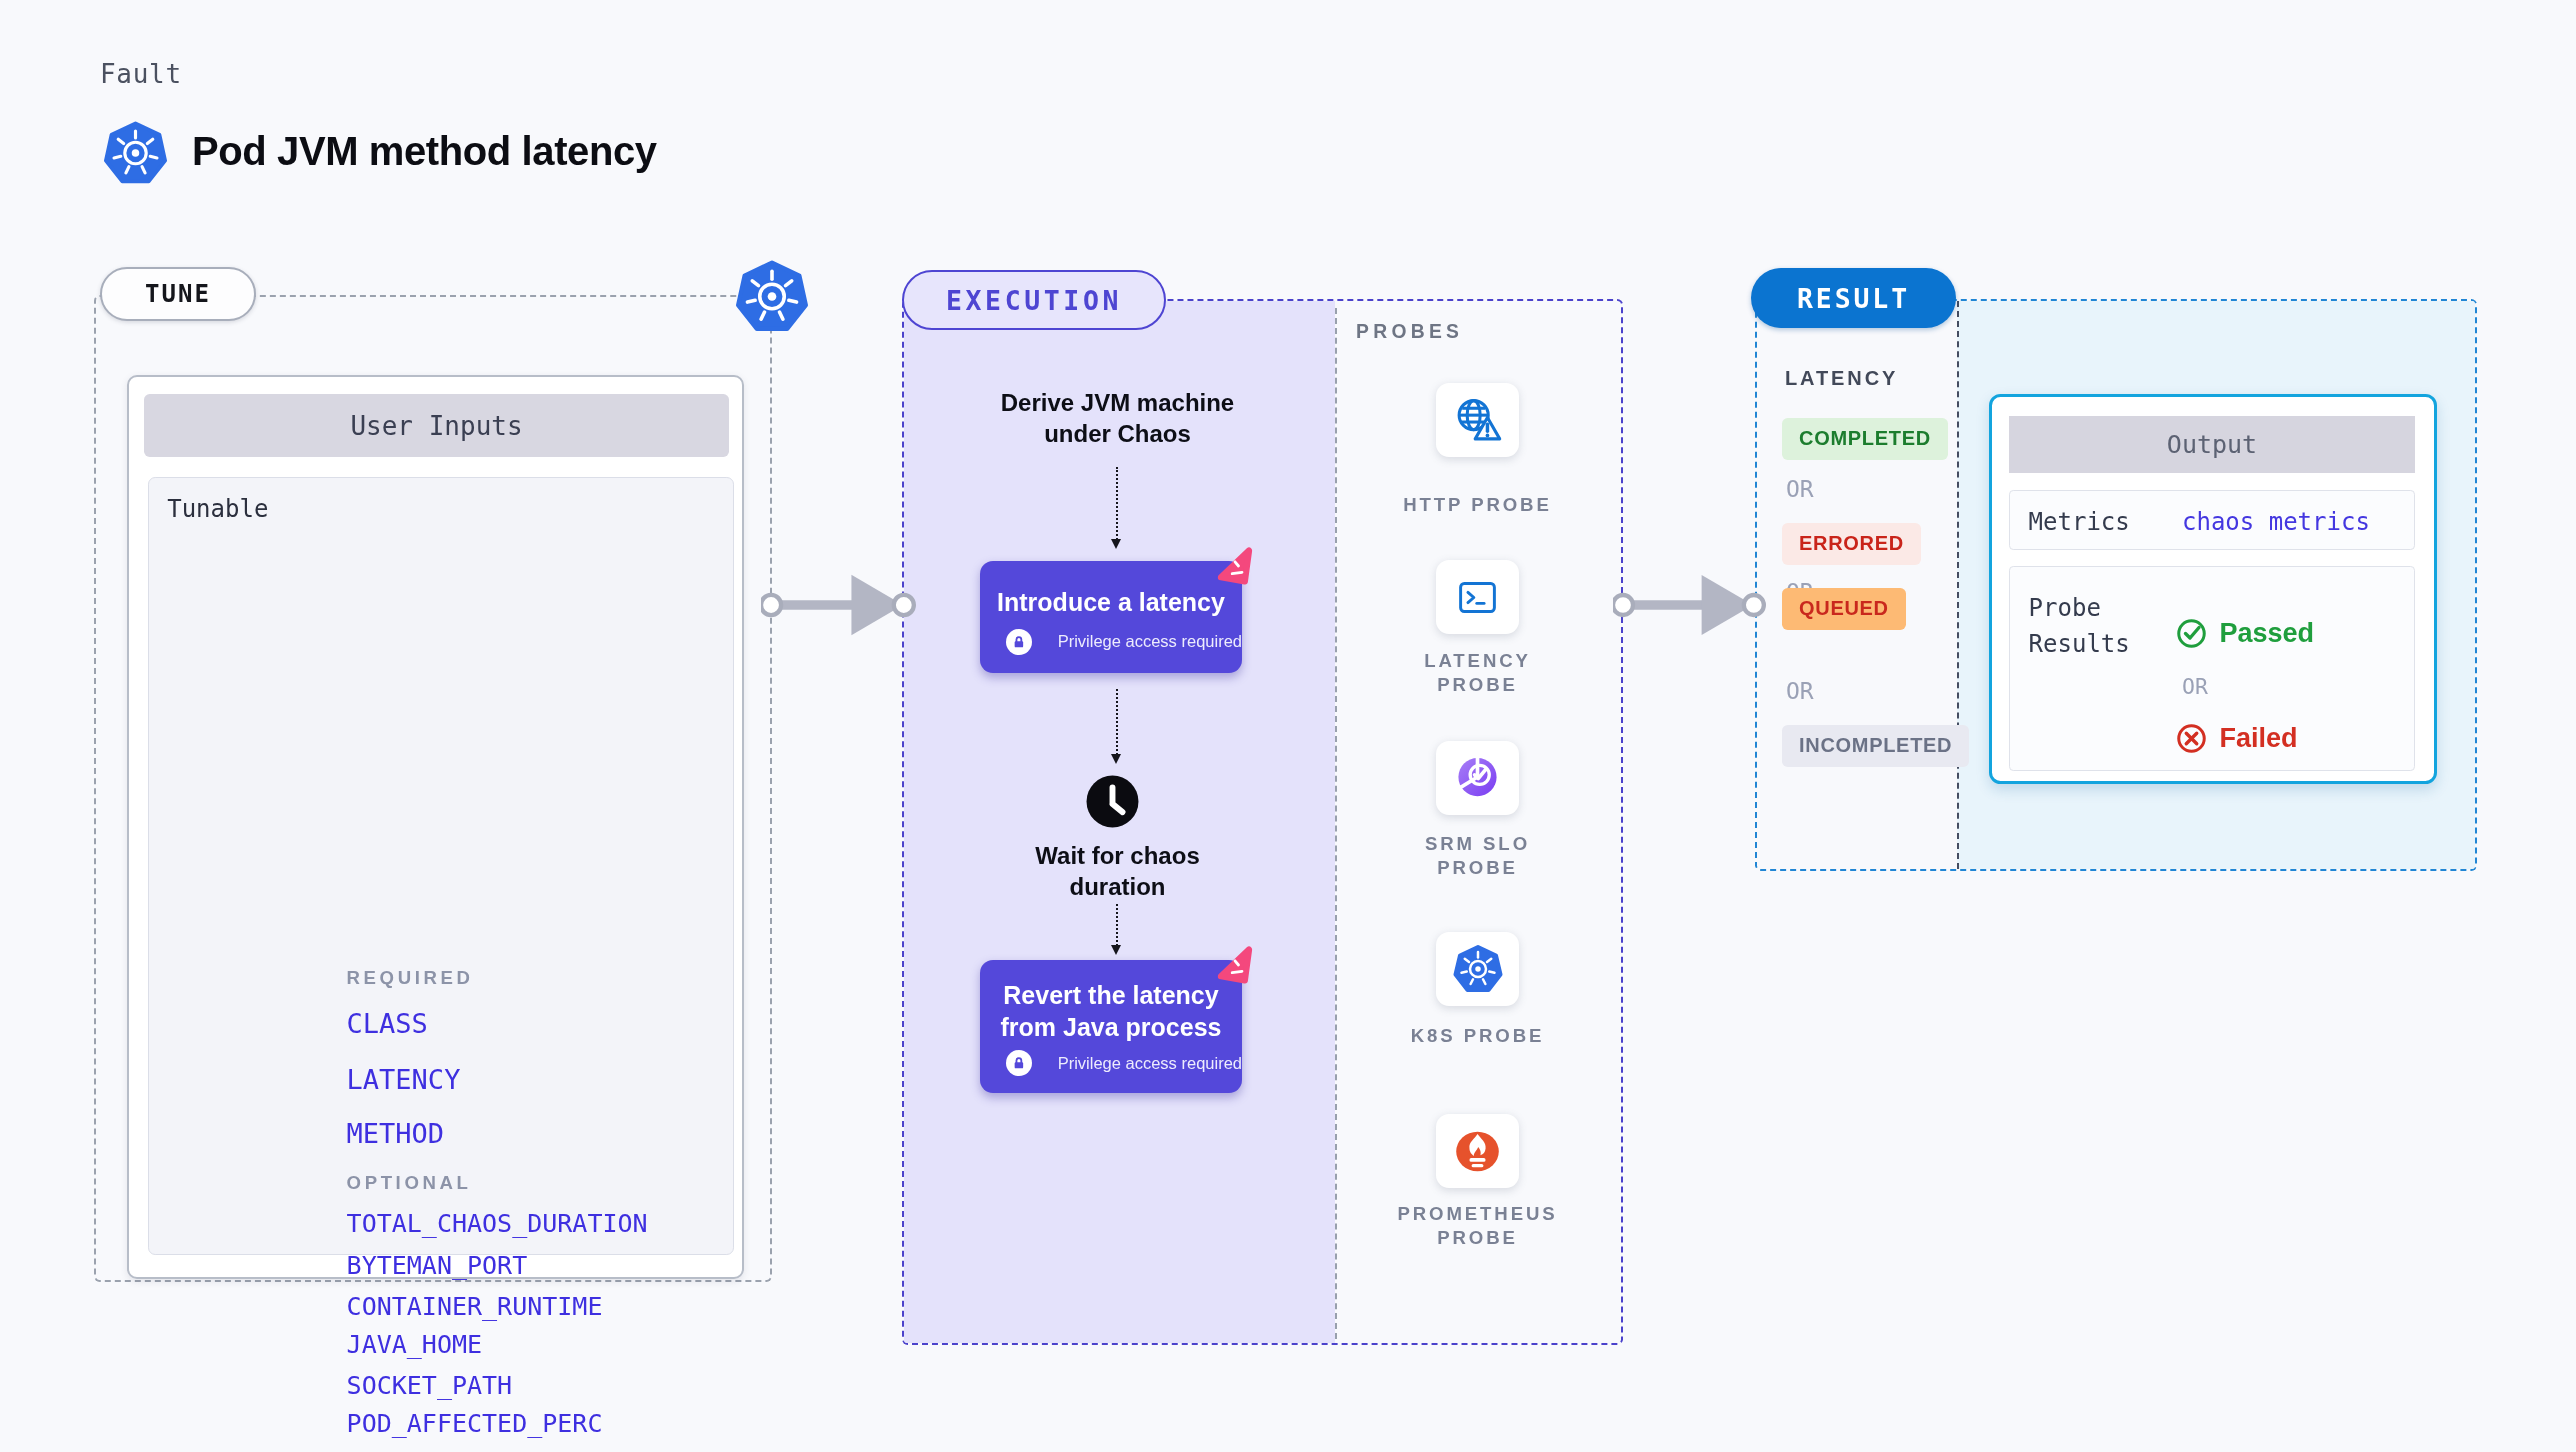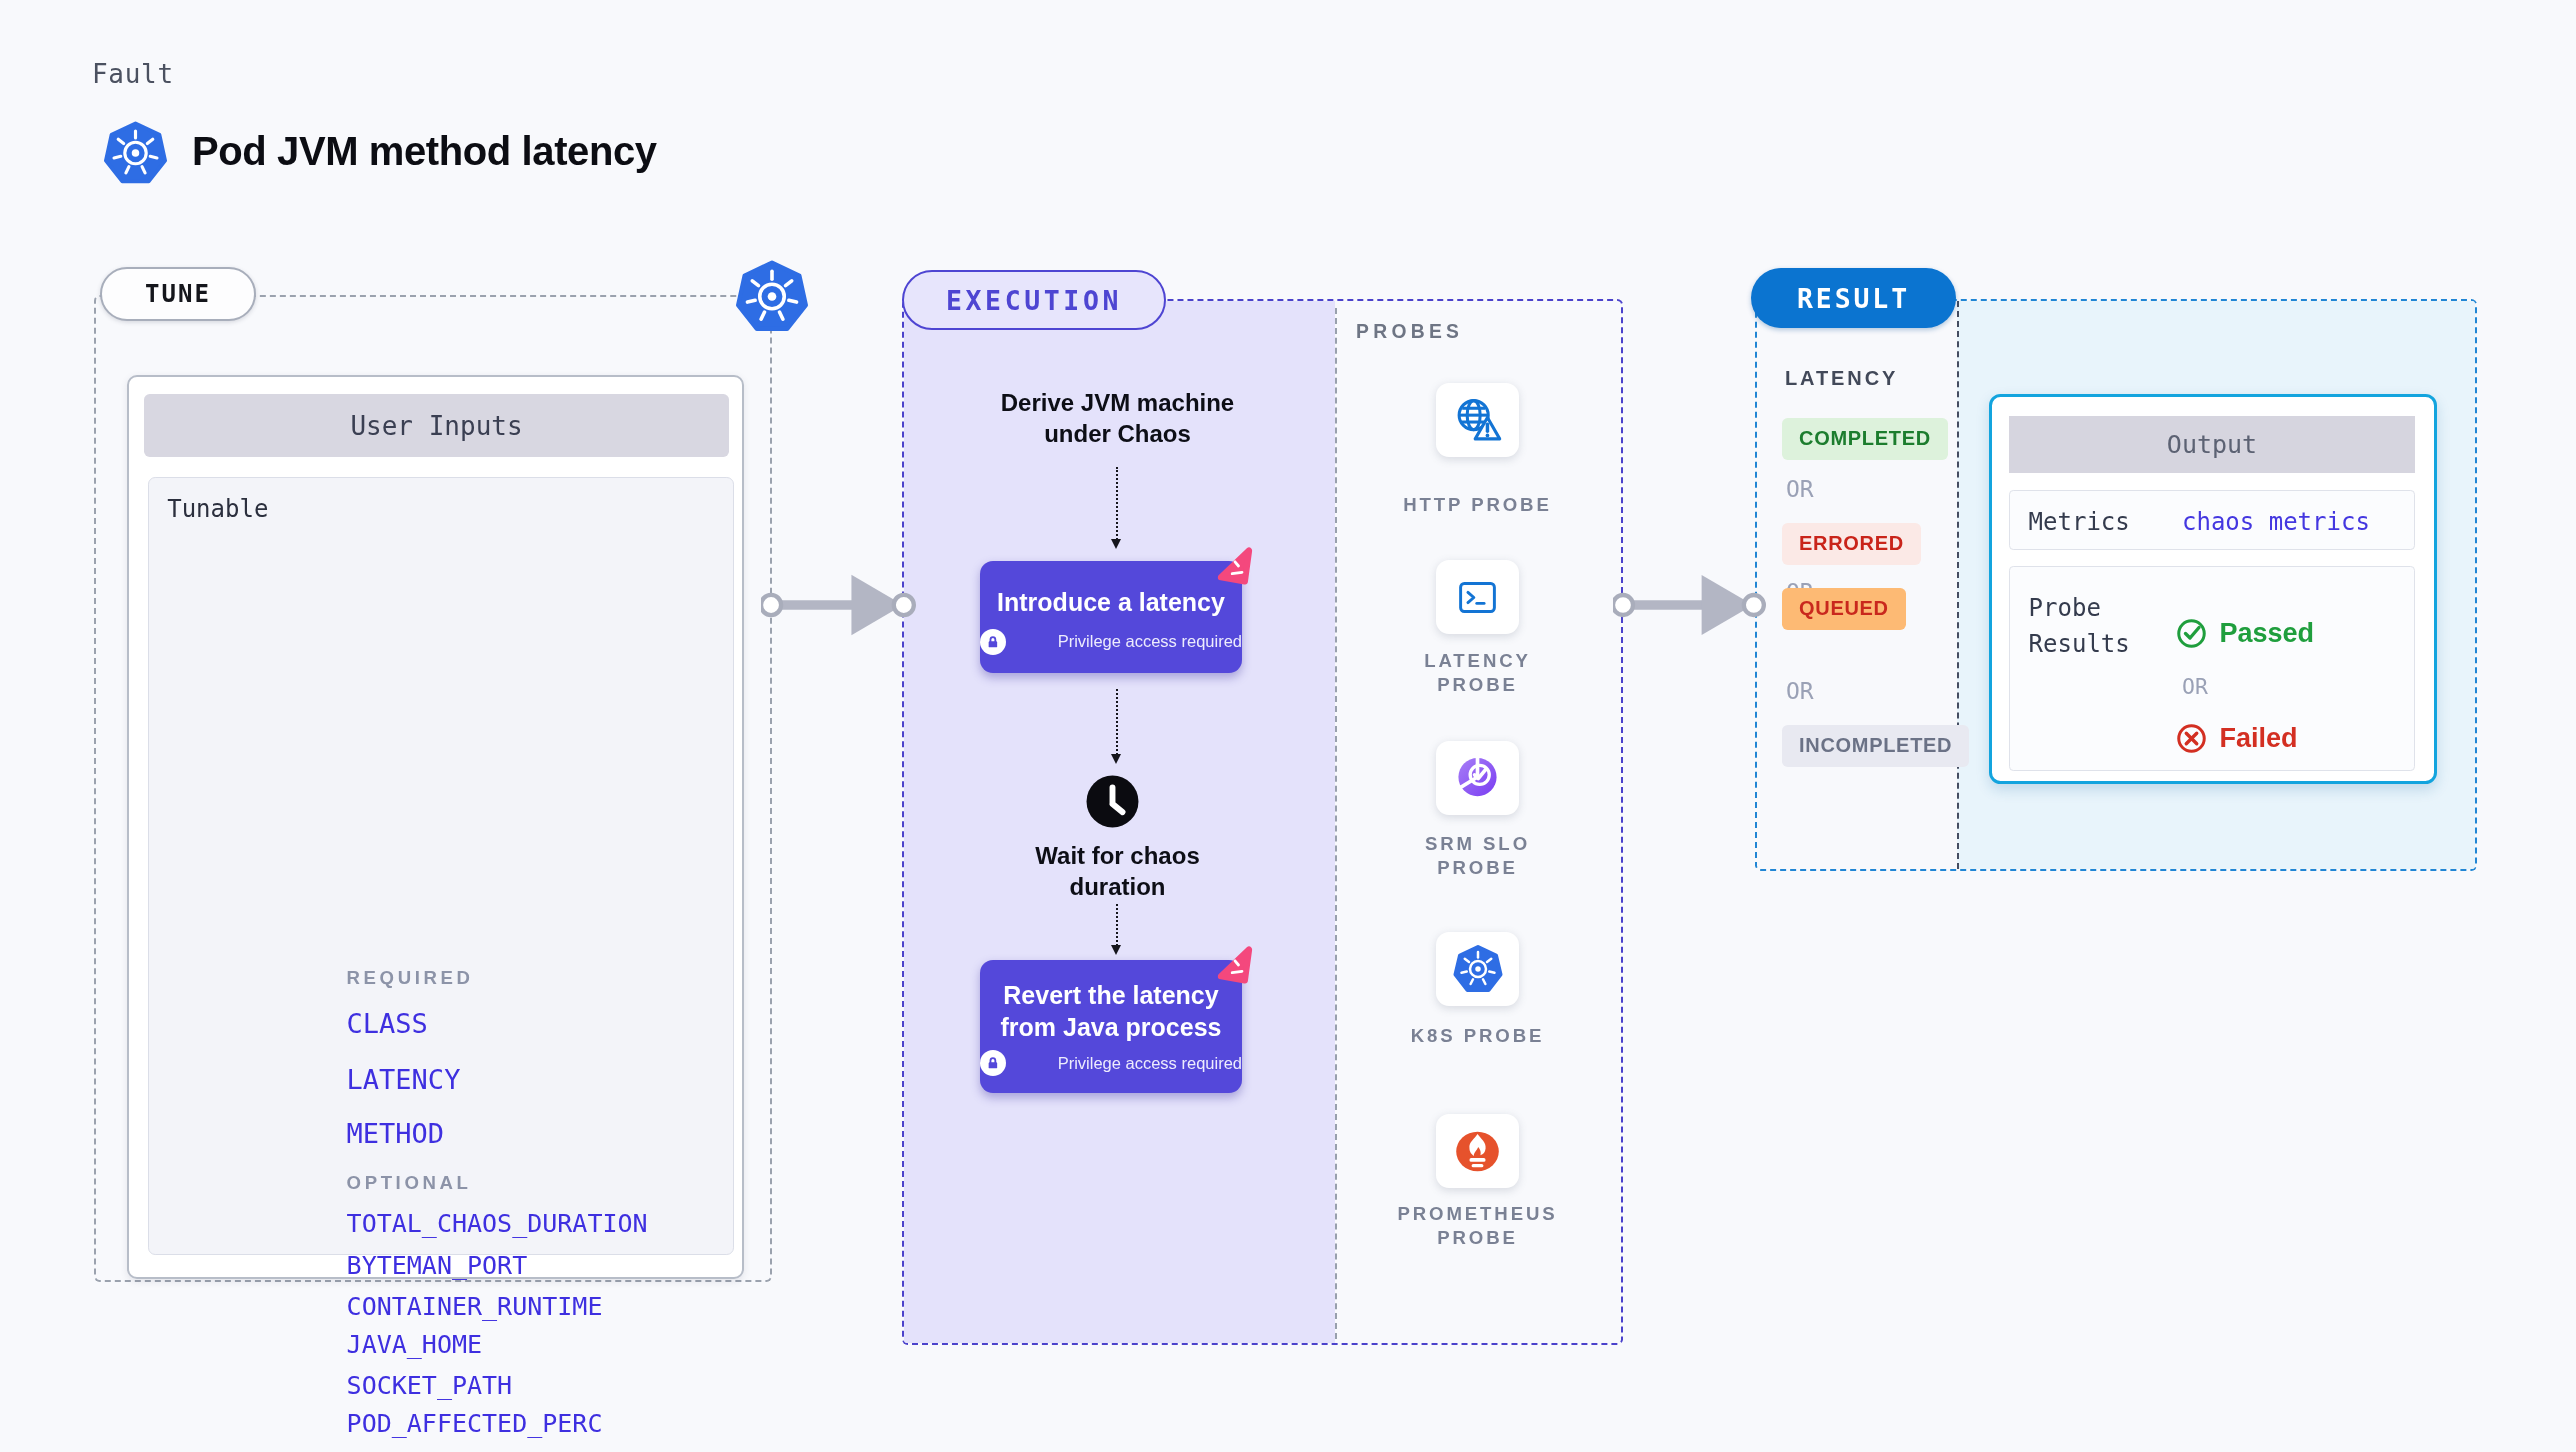--- a/index.html
+++ b/index.html
@@ -1,21 +1,21 @@
 <!DOCTYPE html>
 <html style="font-size:11.5px"><head>
 <meta charset="utf-8">
 <style>
   * { margin:0; padding:0; box-sizing:border-box; }
   html,body { background:#f8f9fc; }
   body { width:2576px; height:1452px; overflow:hidden; font-family:"Liberation Sans", sans-serif; }
   .canvas { position:relative; width:2576px; height:1452px; background:#f8f9fc; }
 
   
-  .kicker { position:absolute; left:92px; top:59px; font-family:"DejaVu Sans Mono",monospace; font-size:26px; color:#4b5160; letter-spacing:0.7px; }
+  .kicker { position:absolute; left:100px; top:59px; font-family:"DejaVu Sans Mono",monospace; font-size:26px; color:#4b5160; letter-spacing:0.7px; }
   .title-icon { position:absolute; left:104px; top:120px; width:63px; height:66px; }
   .page-title { position:absolute; left:192px; top:129px; font-size:40px; font-weight:700; color:#0c0d13; letter-spacing:-0.4px; }
 
   
   .pill { position:absolute; display:flex; align-items:center; justify-content:center;
           font-family:"DejaVu Sans Mono",monospace; font-weight:bold; border-radius:33px; z-index:6; }
   .pill-tune { left:100px; top:267px; width:156px; height:54px; background:#fdfdfe; border:2.1px solid #a8aebb;
                font-size:24px; color:#15161c; letter-spacing:2.1px; box-shadow:0 1.4px 4.3px rgba(60,65,90,.18); }
   .pill-exec { left:902px; top:270px; width:264px; height:60px; background:#e7e5fc; border:2.9px solid #4e45d2;
                font-size:26.5px; color:#4e45d2; letter-spacing:3.6px; }
@@ -49,21 +49,21 @@
                border-radius:2.9px 0 0 2.9px; }
   .probes-sep { position:absolute; left:431px; top:7.2px; bottom:4.3px; width:0; border-left:2.1px dashed #98a0ac; }
   .step-text { position:absolute; width:373px; text-align:center; font-size:24px; font-weight:bold; color:#0d0e16; line-height:31px; }
   .step-text span { display:block; }
   .varrow { position:absolute; width:0; border-left:2.9px dotted #15151c; }
   .varrow::after { content:""; position:absolute; bottom:-10px; left:-7.2px;
                    border:5.7px solid transparent; border-top:10px solid #15151c; }
   .action-box { position:absolute; left:980px; width:262px; background:#5448da; border-radius:13px;
                 box-shadow:0 4.3px 10px rgba(60,50,160,.35); color:#fff; text-align:center; z-index:2; }
   .action-title { font-size:25px; font-weight:bold; line-height:31.5px; }
-  .privilege { display:flex; align-items:center; justify-content:space-between; gap:26px; margin-top:10px; }
+  .privilege { display:flex; align-items:center; justify-content:flex-end; gap:26px; margin-top:10px; }
   .privilege .lock-badge { width:26px; height:26px; border-radius:50%; background:#ffffff; display:flex; align-items:center; justify-content:center; }
   .privilege .note { font-size:16.5px; color:#edecfd; }
   .spark { position:absolute; right:-14.3px; top:-15.8px; width:42px; height:42px; z-index:3; }
   .clock-wrap { position:absolute; left:1083px; top:772px; width:59px; height:59px; }
 
   
   .probes-label { position:absolute; left:1356px; top:321px; font-size:19.3px; font-weight:bold; color:#6e7584; letter-spacing:4.3px; }
   .probe-card { position:absolute; left:1436px; width:83px; height:74px; background:#ffffff; border-radius:13px;
                 box-shadow:0 2.9px 8.6px rgba(80,86,110,.18); display:flex; align-items:center; justify-content:center; }
   .probe-label { position:absolute; left:1370px; width:215px; text-align:center; font-size:18.6px; font-weight:bold;

